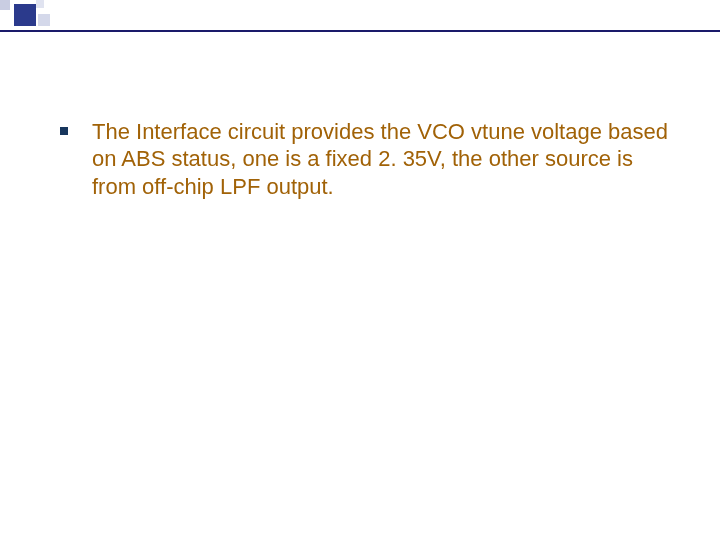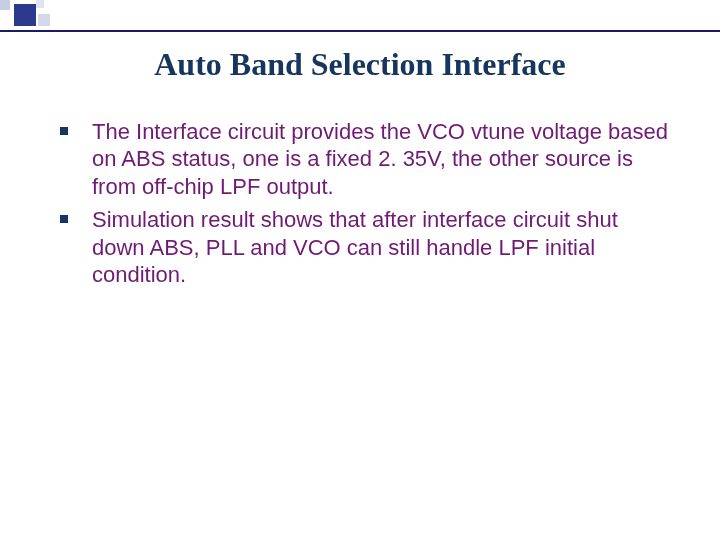--- a/index.html
+++ b/index.html
@@ -80,40 +80,36 @@
     width: 8px;
     height: 8px;
     background: #17365d;
     margin-top: 9px;
     margin-right: 24px;
     flex: 0 0 auto;
   }
   .text {
     font-size: 22px;
     line-height: 1.25;
-    color: #701a75;
+    color: #a16207;
   }
 </style>
 </head>
 <body>
 
 <div class="corner-deco">
   <div class="big"></div>
   <div class="small1"></div>
   <div class="small2"></div>
   <div class="small3"></div>
 </div>
 <div class="rule"></div>
 
 <div class="title">
-  <span>Auto Band Selection Interface</span><br>
+  <br>
 </div>
 
 <div class="body">
   <div class="item">
     <div class="bullet"></div>
     <div class="text">The Interface circuit provides the VCO vtune voltage based on ABS status, one is a fixed 2. 35V, the other source is from off-chip LPF output.</div>
   </div>
-  <div class="item">
-    <div class="bullet"></div>
-    <div class="text">Simulation result shows that after interface circuit shut down ABS, PLL and VCO can still handle LPF initial condition.</div>
-  </div>
 </div>
 
 </body></html>

